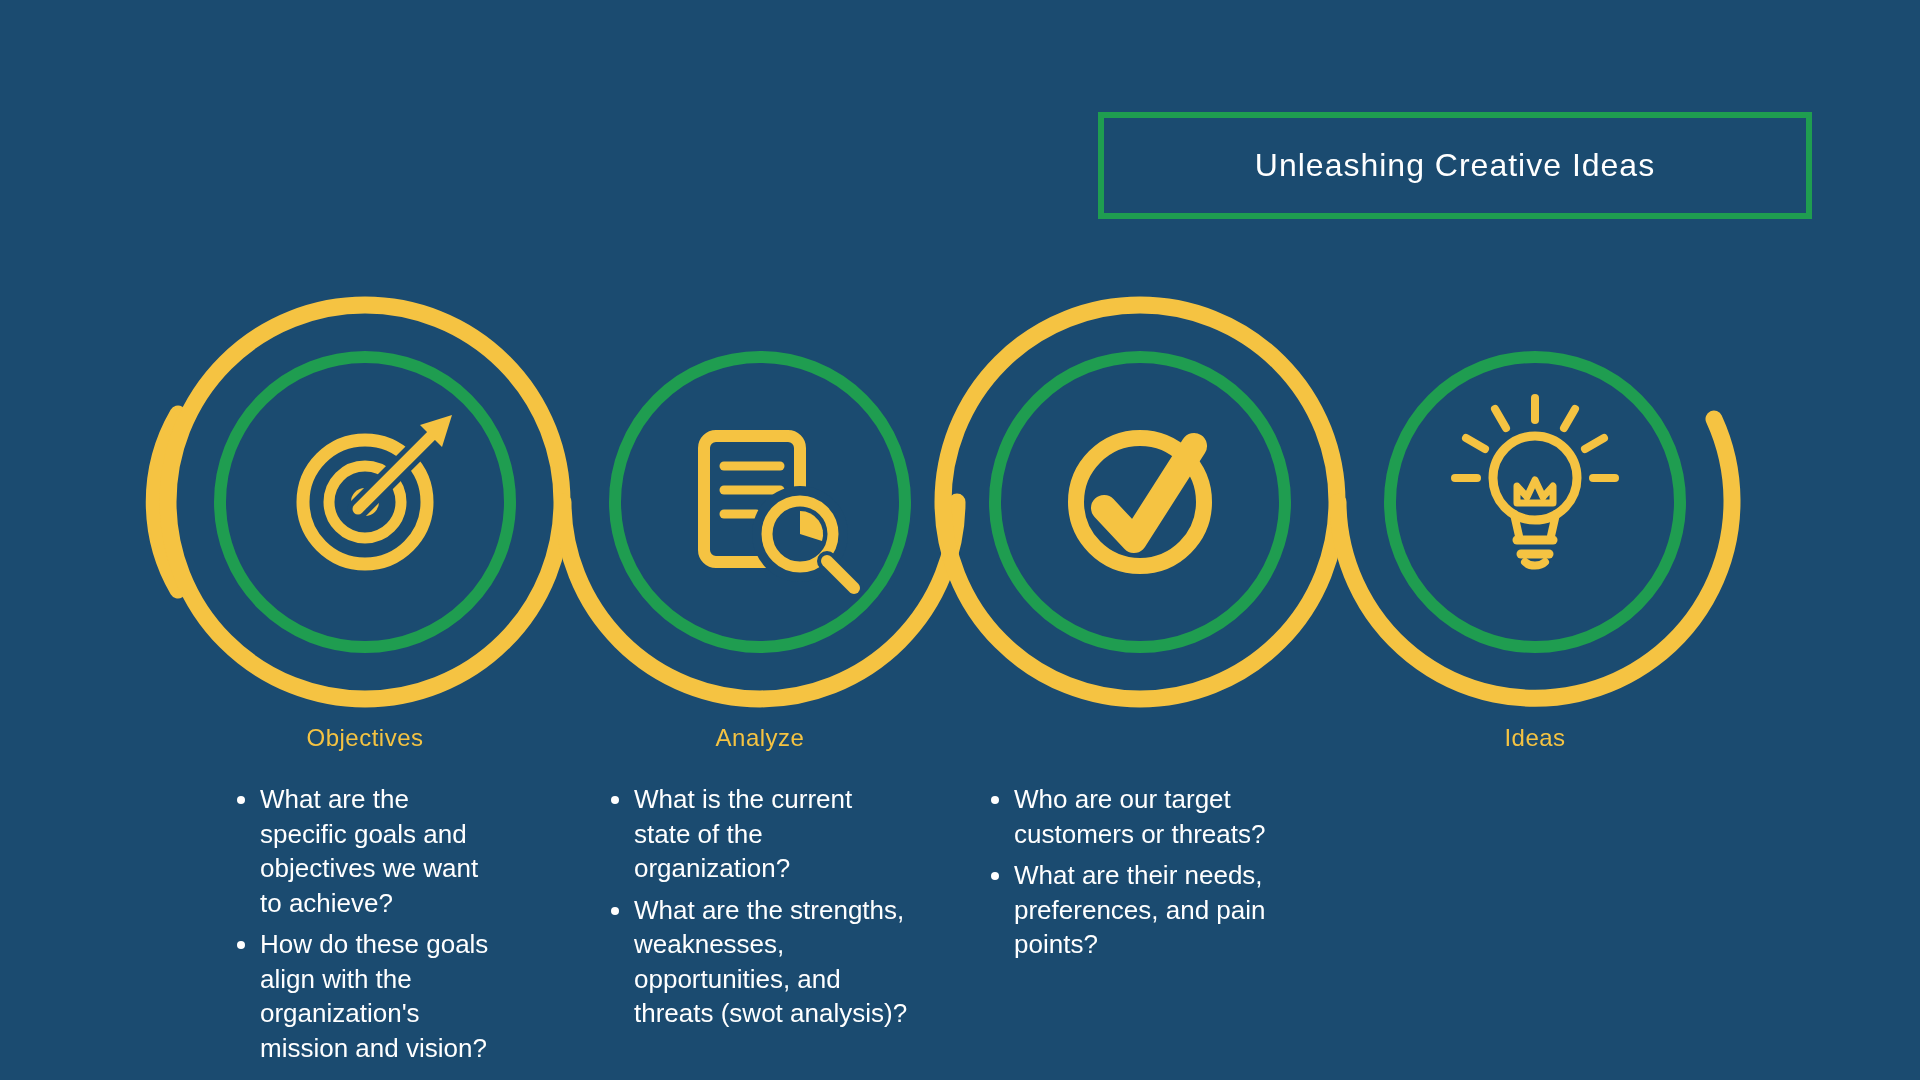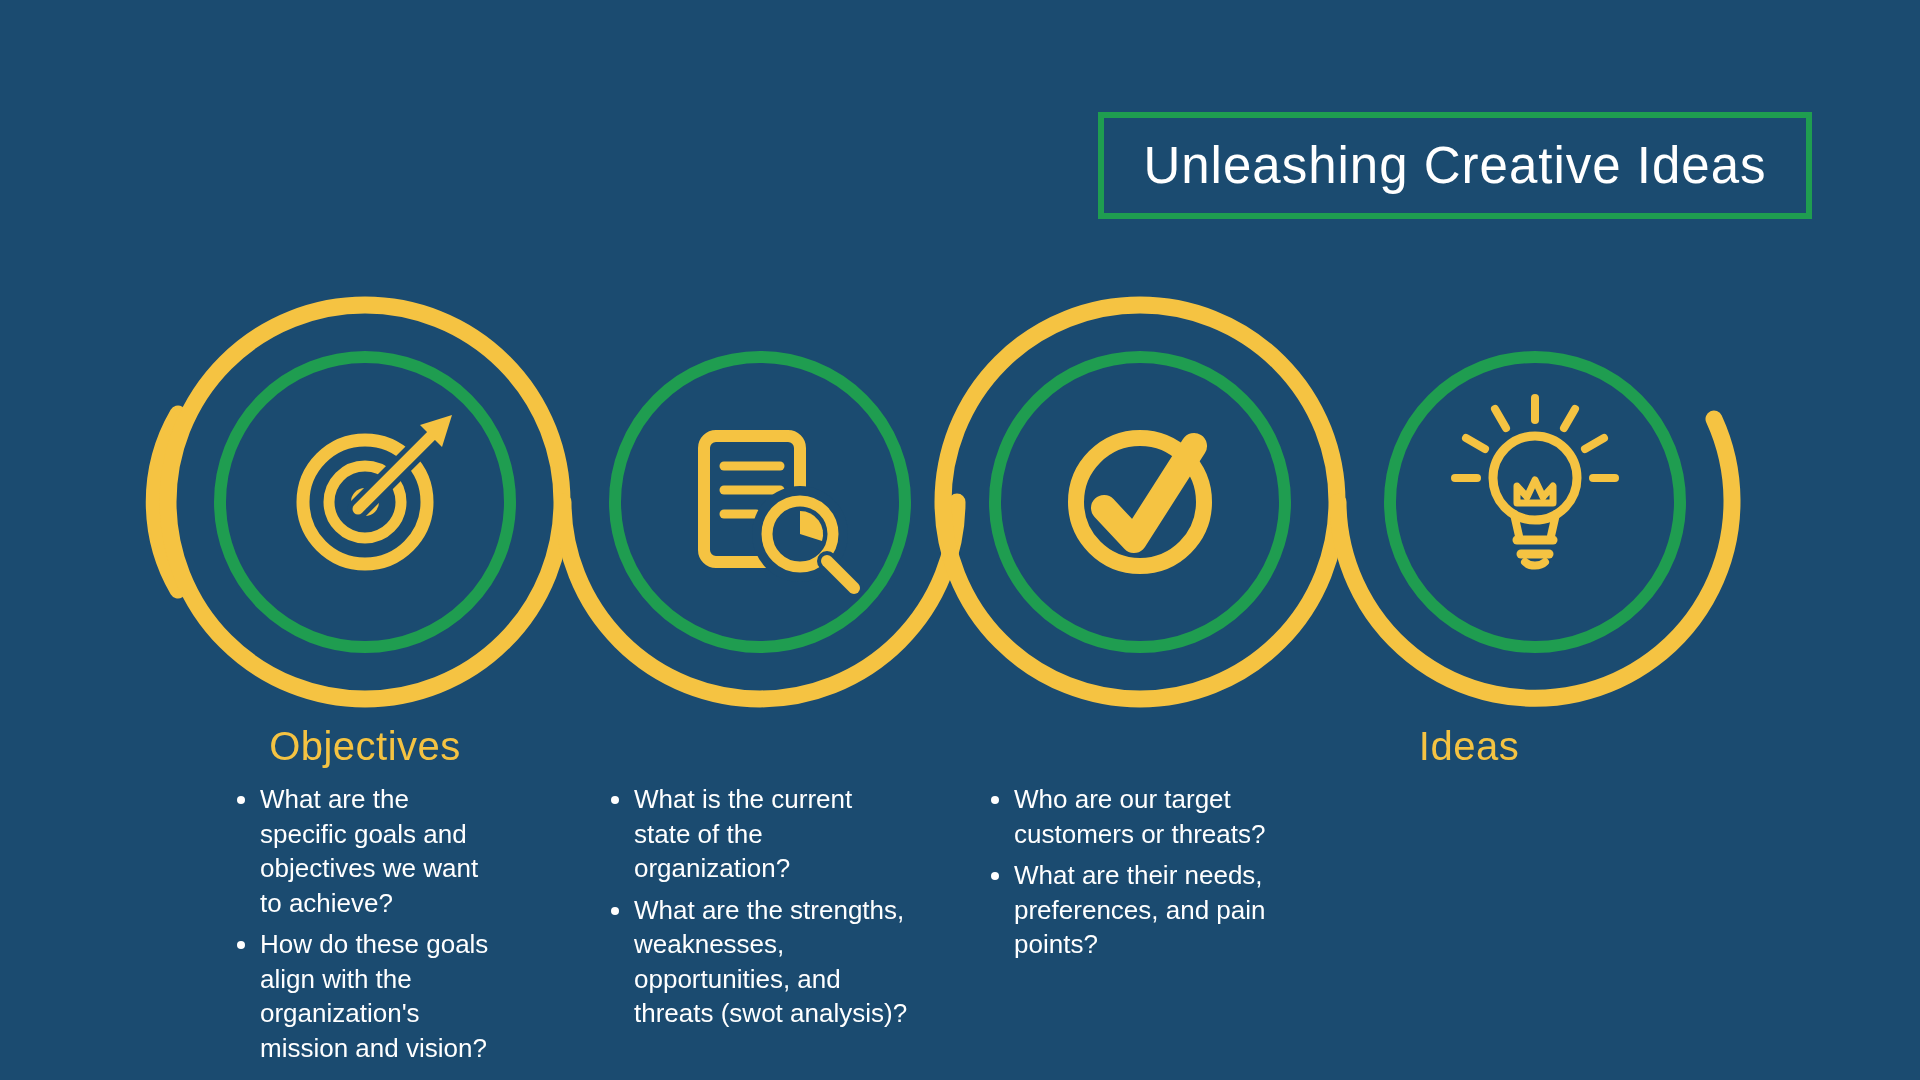--- a/index.html
+++ b/index.html
@@ -14,31 +14,31 @@
   }
   .title{
     position:absolute;left:78px;top:58px;
     color:var(--yellow);font-size:57px;font-weight:700;line-height:1.6;letter-spacing:1px;
   }
   .banner{
     position:absolute;left:1098px;top:112px;width:714px;height:107px;
     border:6px solid var(--green);
     display:flex;align-items:center;justify-content:center;
   }
-  .banner-text{color:var(--text);font-size:51px;font-weight:400;letter-spacing:1px;text-align:right;}
+  .banner-text{color:var(--text);font-size:32px;font-weight:400;letter-spacing:1px;text-align:right;}
   svg.diagram{position:absolute;left:0;top:0;}
   .wave{fill:none;stroke:var(--yellow);stroke-width:17;stroke-linecap:round;}
   .ring-green{fill:none;stroke:var(--green);stroke-width:12;}
   .ic-s{fill:none;stroke:var(--yellow);stroke-linecap:round;stroke-linejoin:round;}
   .ic-f{fill:var(--yellow);stroke:none;}
   .mask-f{fill:var(--bg);stroke:none;}
   .mask-s{fill:none;stroke:var(--bg);stroke-linecap:round;}
   .step-label{
     position:absolute;top:724px;width:300px;text-align:center;
-    color:var(--yellow);font-size:40px;font-weight:500;letter-spacing:0.5px;
+    color:var(--yellow);font-size:24px;font-weight:500;letter-spacing:0.5px;
   }
   .step-bullets{
     position:absolute;top:782px;color:var(--text);
     font-size:26px;line-height:1.33;
   }
   .step-bullets ul{margin:0;padding-left:24px;}
   .step-bullets li{margin-bottom:7px;}
   .step-bullets li::marker{color:var(--text);}
 </style>
 </head>
@@ -102,21 +102,22 @@
       <path class="ic-s" d="M 1585 449 L 1604 438" stroke-width="8"></path>
       <path class="ic-s" d="M 1564 428 L 1575 409" stroke-width="8"></path>
       <path class="ic-s" d="M 1535 420 L 1535 398" stroke-width="8"></path>
       <path class="ic-s" d="M 1506 428 L 1495 409" stroke-width="8"></path>
       <path class="ic-s" d="M 1485 449 L 1466 438" stroke-width="8"></path>
       <path class="ic-s" d="M 1477 478 L 1455 478" stroke-width="8"></path>
     </g>
   </svg>
 
   <div class="step-label" style="left:215px">Objectives</div>
-  <div class="step-label" style="left:1319px">Ideas</div>
+  <div class="step-label" style="left:610px">Analyze</div>
+  <div class="step-label" style="left:1385px">Ideas</div>
 
   <div class="step-bullets" style="left:236px;width:262px">
     <ul>
         <li>What are the specific goals and objectives we want to achieve?</li>
         <li>How do these goals align with the organization's mission and vision?</li>
       </ul>
   </div>
   <div class="step-bullets" style="left:610px;width:302px">
     <ul>
         <li>What is the current state of the organization?</li>

